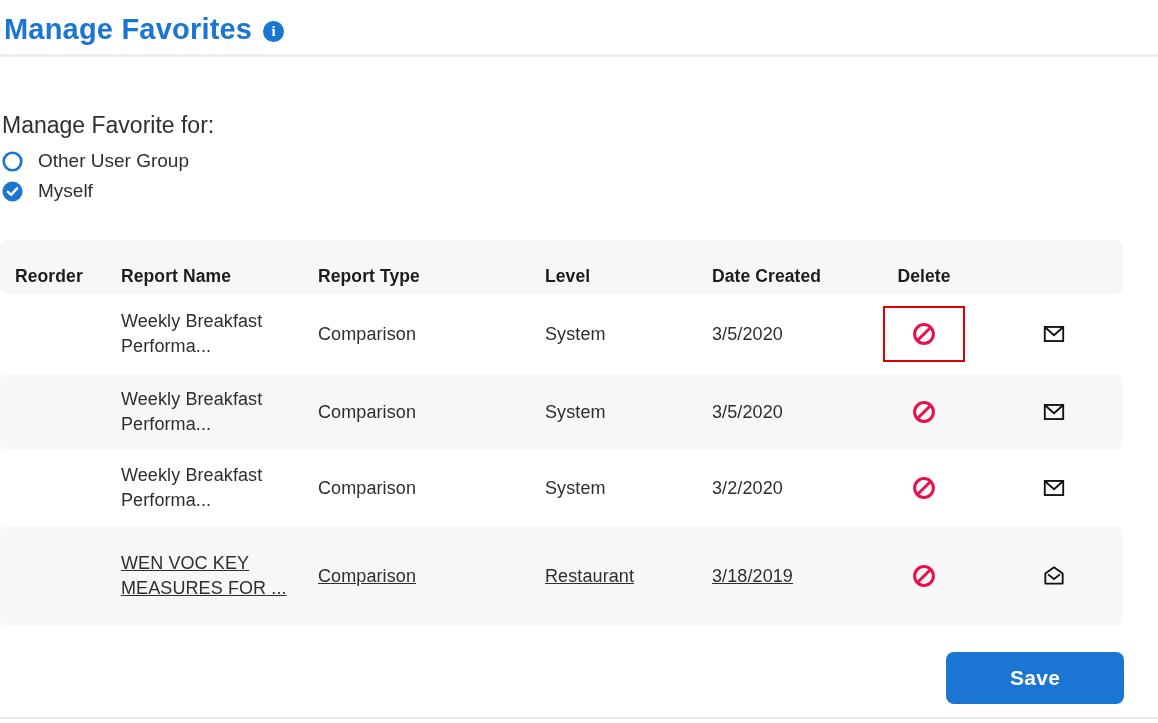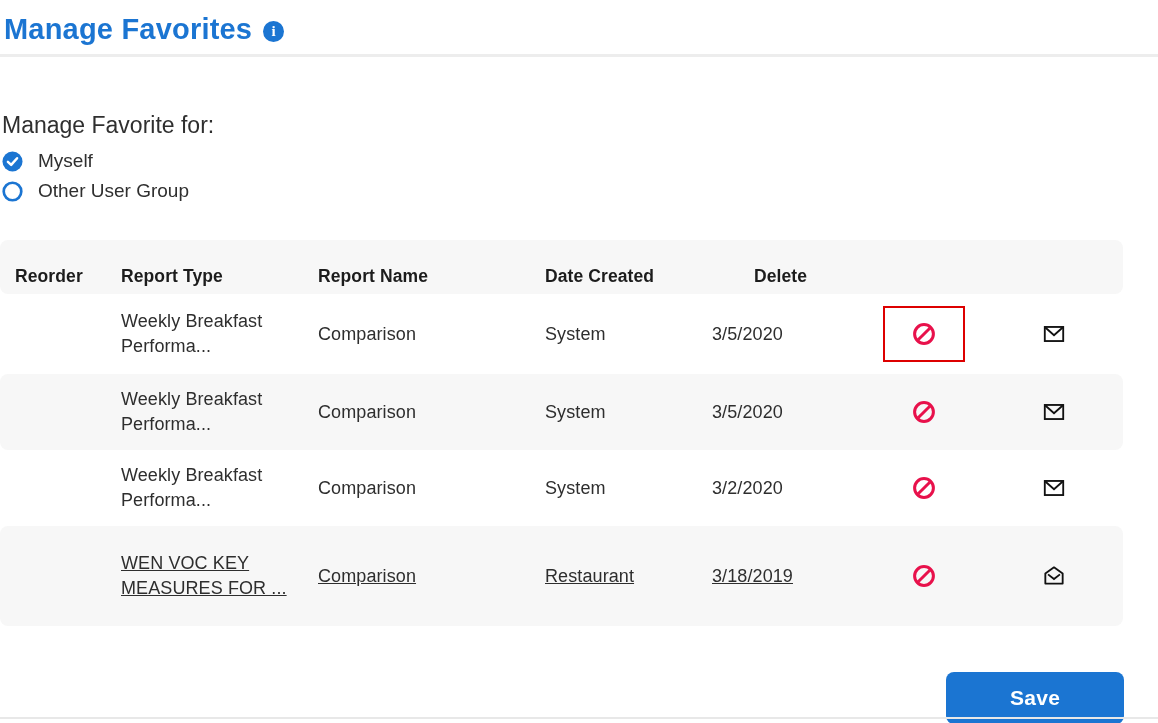--- a/index.html
+++ b/index.html
@@ -30,60 +30,61 @@
   .t-head .cell { font-weight: bold; font-size: 17.5px; color: #1c1c1c; margin-top: 19px; }
   .t-body-row { min-height: 76px; padding: 12px 0; }
   .t-body-row.alt { background: var(--row-alt); }
   .cell { padding-left: 15px; font-size: 18px; line-height: 25px; letter-spacing: 0.1px; }
   .cell.center { padding-left: 0; text-align: right; display: flex; justify-content: center; align-items: center; }
   .name-cell { max-width: 185px; }
   .icon-btn { display: inline-flex; align-items: center; justify-content: center; cursor: pointer; background: none; border: none; padding: 0; }
   .highlight-box { border: 2px solid var(--highlight); padding: 14px 27px; background: #fff; display: inline-flex; align-items: center; justify-content: center; }
 
   
-  .save-button { position: absolute; left: 946px; top: 672px; width: 178px; height: 52px;
+  .save-button { position: absolute; left: 946px; top: 652px; width: 178px; height: 52px;
     background: var(--accent); color: #fff; font-family: "Liberation Sans", sans-serif;
     font-size: 21px; font-weight: bold; border: none; border-radius: 8px; cursor: pointer; letter-spacing: 0.3px; }
   .bottom-divider { position: absolute; left: 0; top: 717px; width: 1158px; height: 2px; background: #e8e8e8; }
 </style>
 </head>
 <body>
 
 <div class="page">
 
   <div class="title-row">
     <span class="page-title">Manage Favorites</span>
     <span class="info-icon">i</span>
   </div>
   <div class="title-divider"></div>
 
   <div class="fav-label">Manage Favorite for:</div>
 
   <div class="radio-group">
     <div class="radio-option">
       <svg class="r-icon" viewBox="0 0 22 22">
+        <circle cx="11" cy="11" r="9.2" fill="none" stroke="#1b75d2" stroke-width="2.8"></circle>
+      </svg>
+      <span class="radio-label">Other User Group</span>
+    </div>
+    <div class="radio-option">
+      <svg class="r-icon" viewBox="0 0 22 22">
         <circle cx="11" cy="11" r="10.5" fill="#1b75d2"></circle>
         <polyline points="6.2,11.4 9.6,14.6 15.8,7.6" fill="none" stroke="#ffffff" stroke-width="2.6" stroke-linecap="round" stroke-linejoin="round"></polyline>
       </svg>
       <span class="radio-label">Myself</span>
-    </div>
-    <div class="radio-option">
-      <svg class="r-icon" viewBox="0 0 22 22">
-        <circle cx="11" cy="11" r="9.2" fill="none" stroke="#1b75d2" stroke-width="2.8"></circle>
-      </svg>
-      <span class="radio-label">Other User Group</span>
     </div>
   </div>
 
   <div class="table">
 
     <div class="t-row t-head">
       <div class="cell">Reorder</div>
+      <div class="cell">Report Name</div>
       <div class="cell">Report Type</div>
-      <div class="cell">Report Name</div>
+      <div class="cell">Level</div>
       <div class="cell">Date Created</div>
       <div class="cell center">Delete</div>
     </div>
 
     <div class="t-row t-body-row">
       <div class="cell"></div>
       <div class="cell name-cell">Weekly Breakfast Performa...</div>
       <div class="cell">Comparison</div>
       <div class="cell">System</div>
       <div class="cell">3/5/2020</div>

